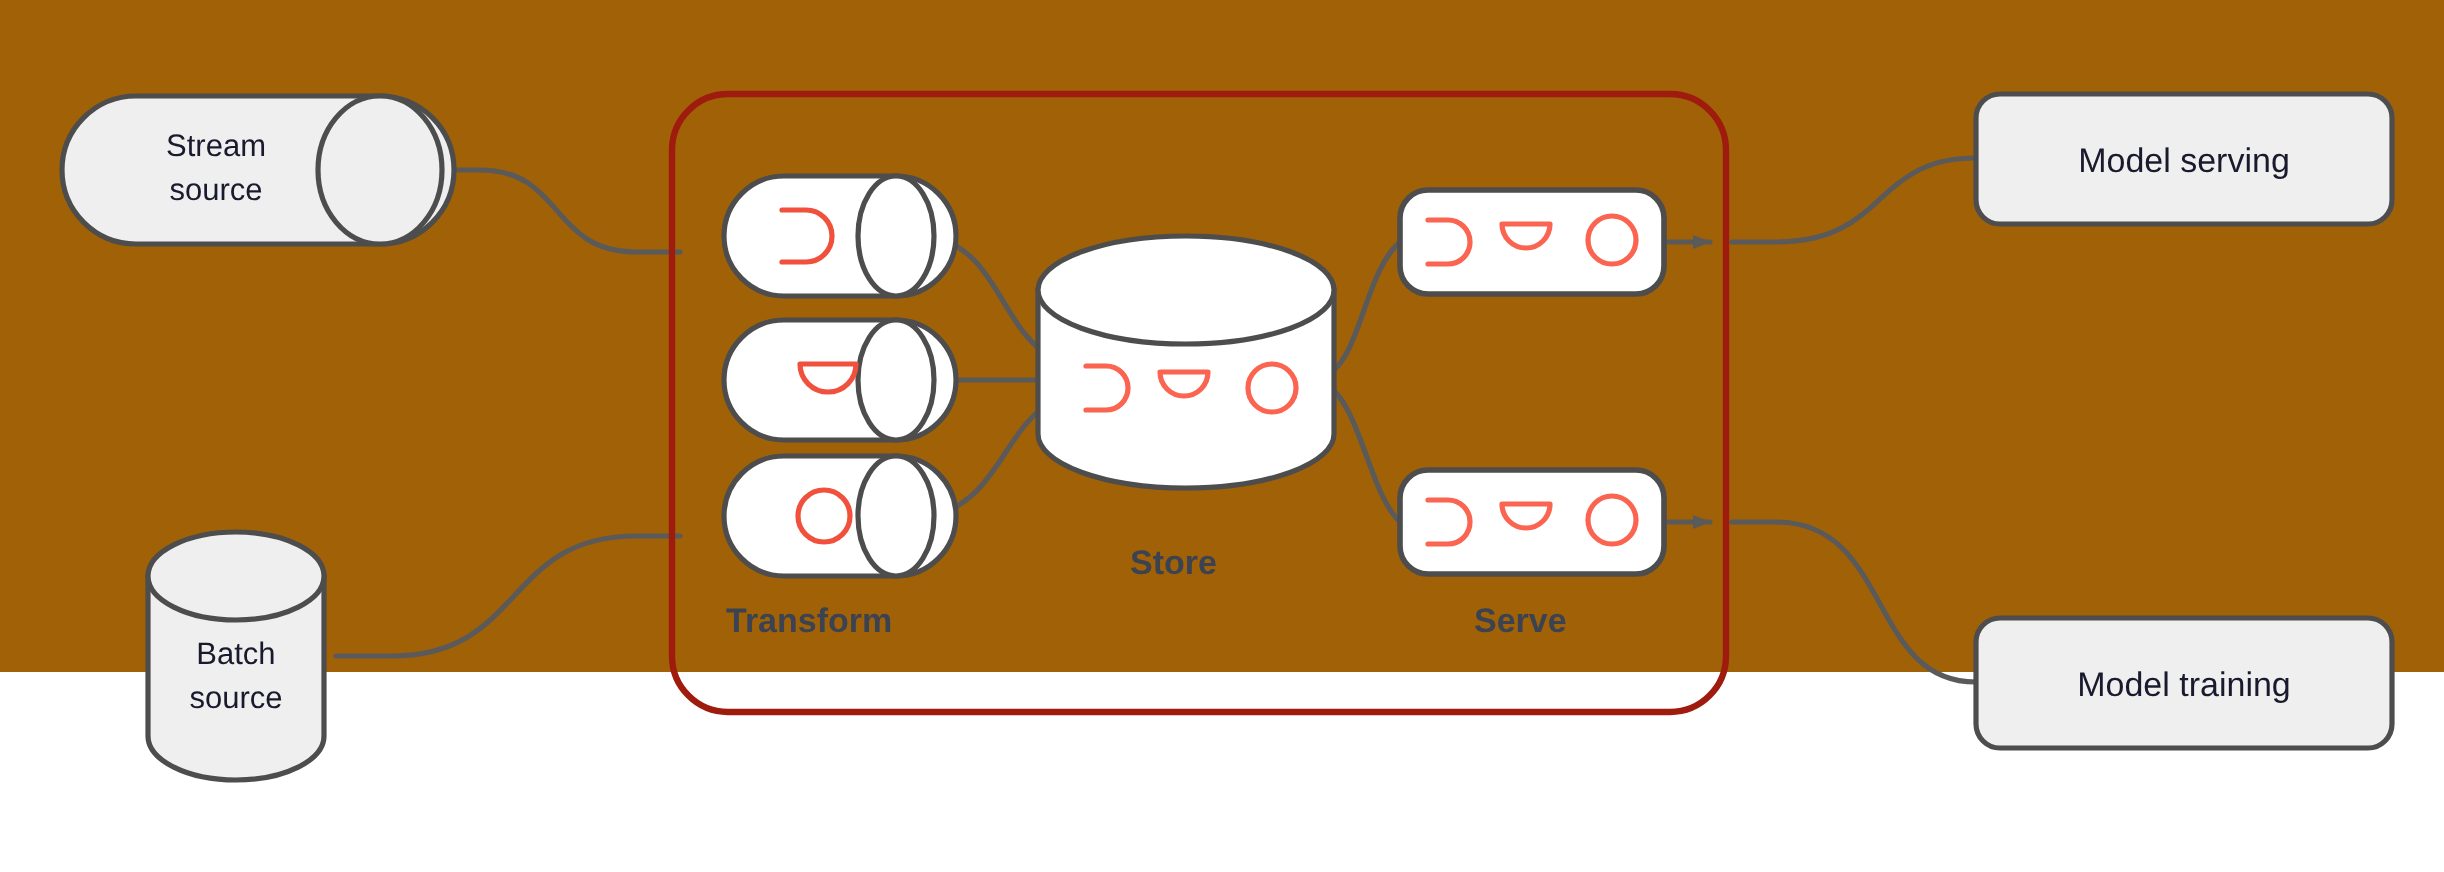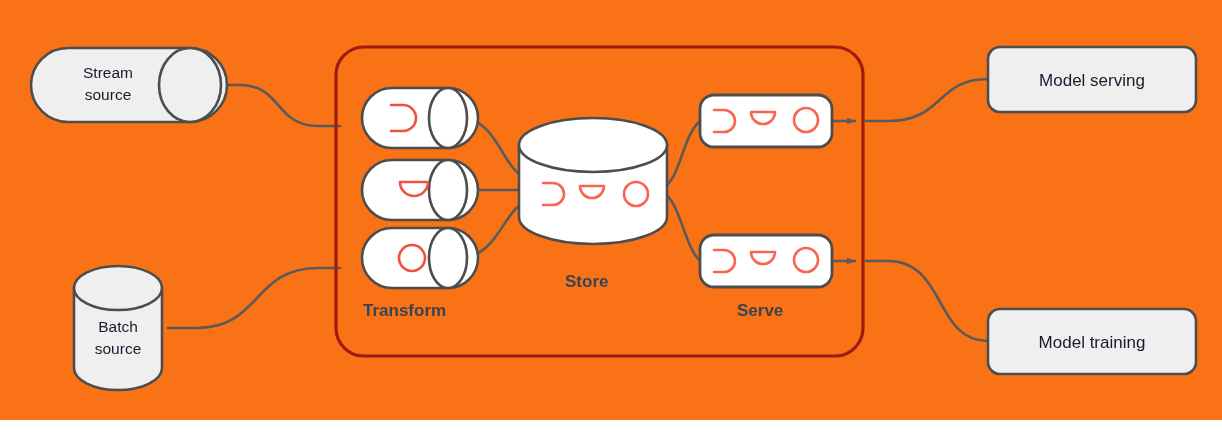--- a/index.html
+++ b/index.html
@@ -9,22 +9,22 @@
   }
   body {
     width: 1222px;
     height: 436px;
     font-family: "Liberation Sans", sans-serif;
     overflow: hidden;
   }
   #diagram-root {
     position: relative;
     width: 1222px;
-    height: 420px;
-    background: #f97316;
+    height: 336px;
+    background: #a16207;
   }
   svg.layer {
     position: absolute;
     top: 0;
     left: 0;
     width: 1222px;
     height: 436px;
   }
   .node-label {
     font-family: "Liberation Sans", sans-serif;

